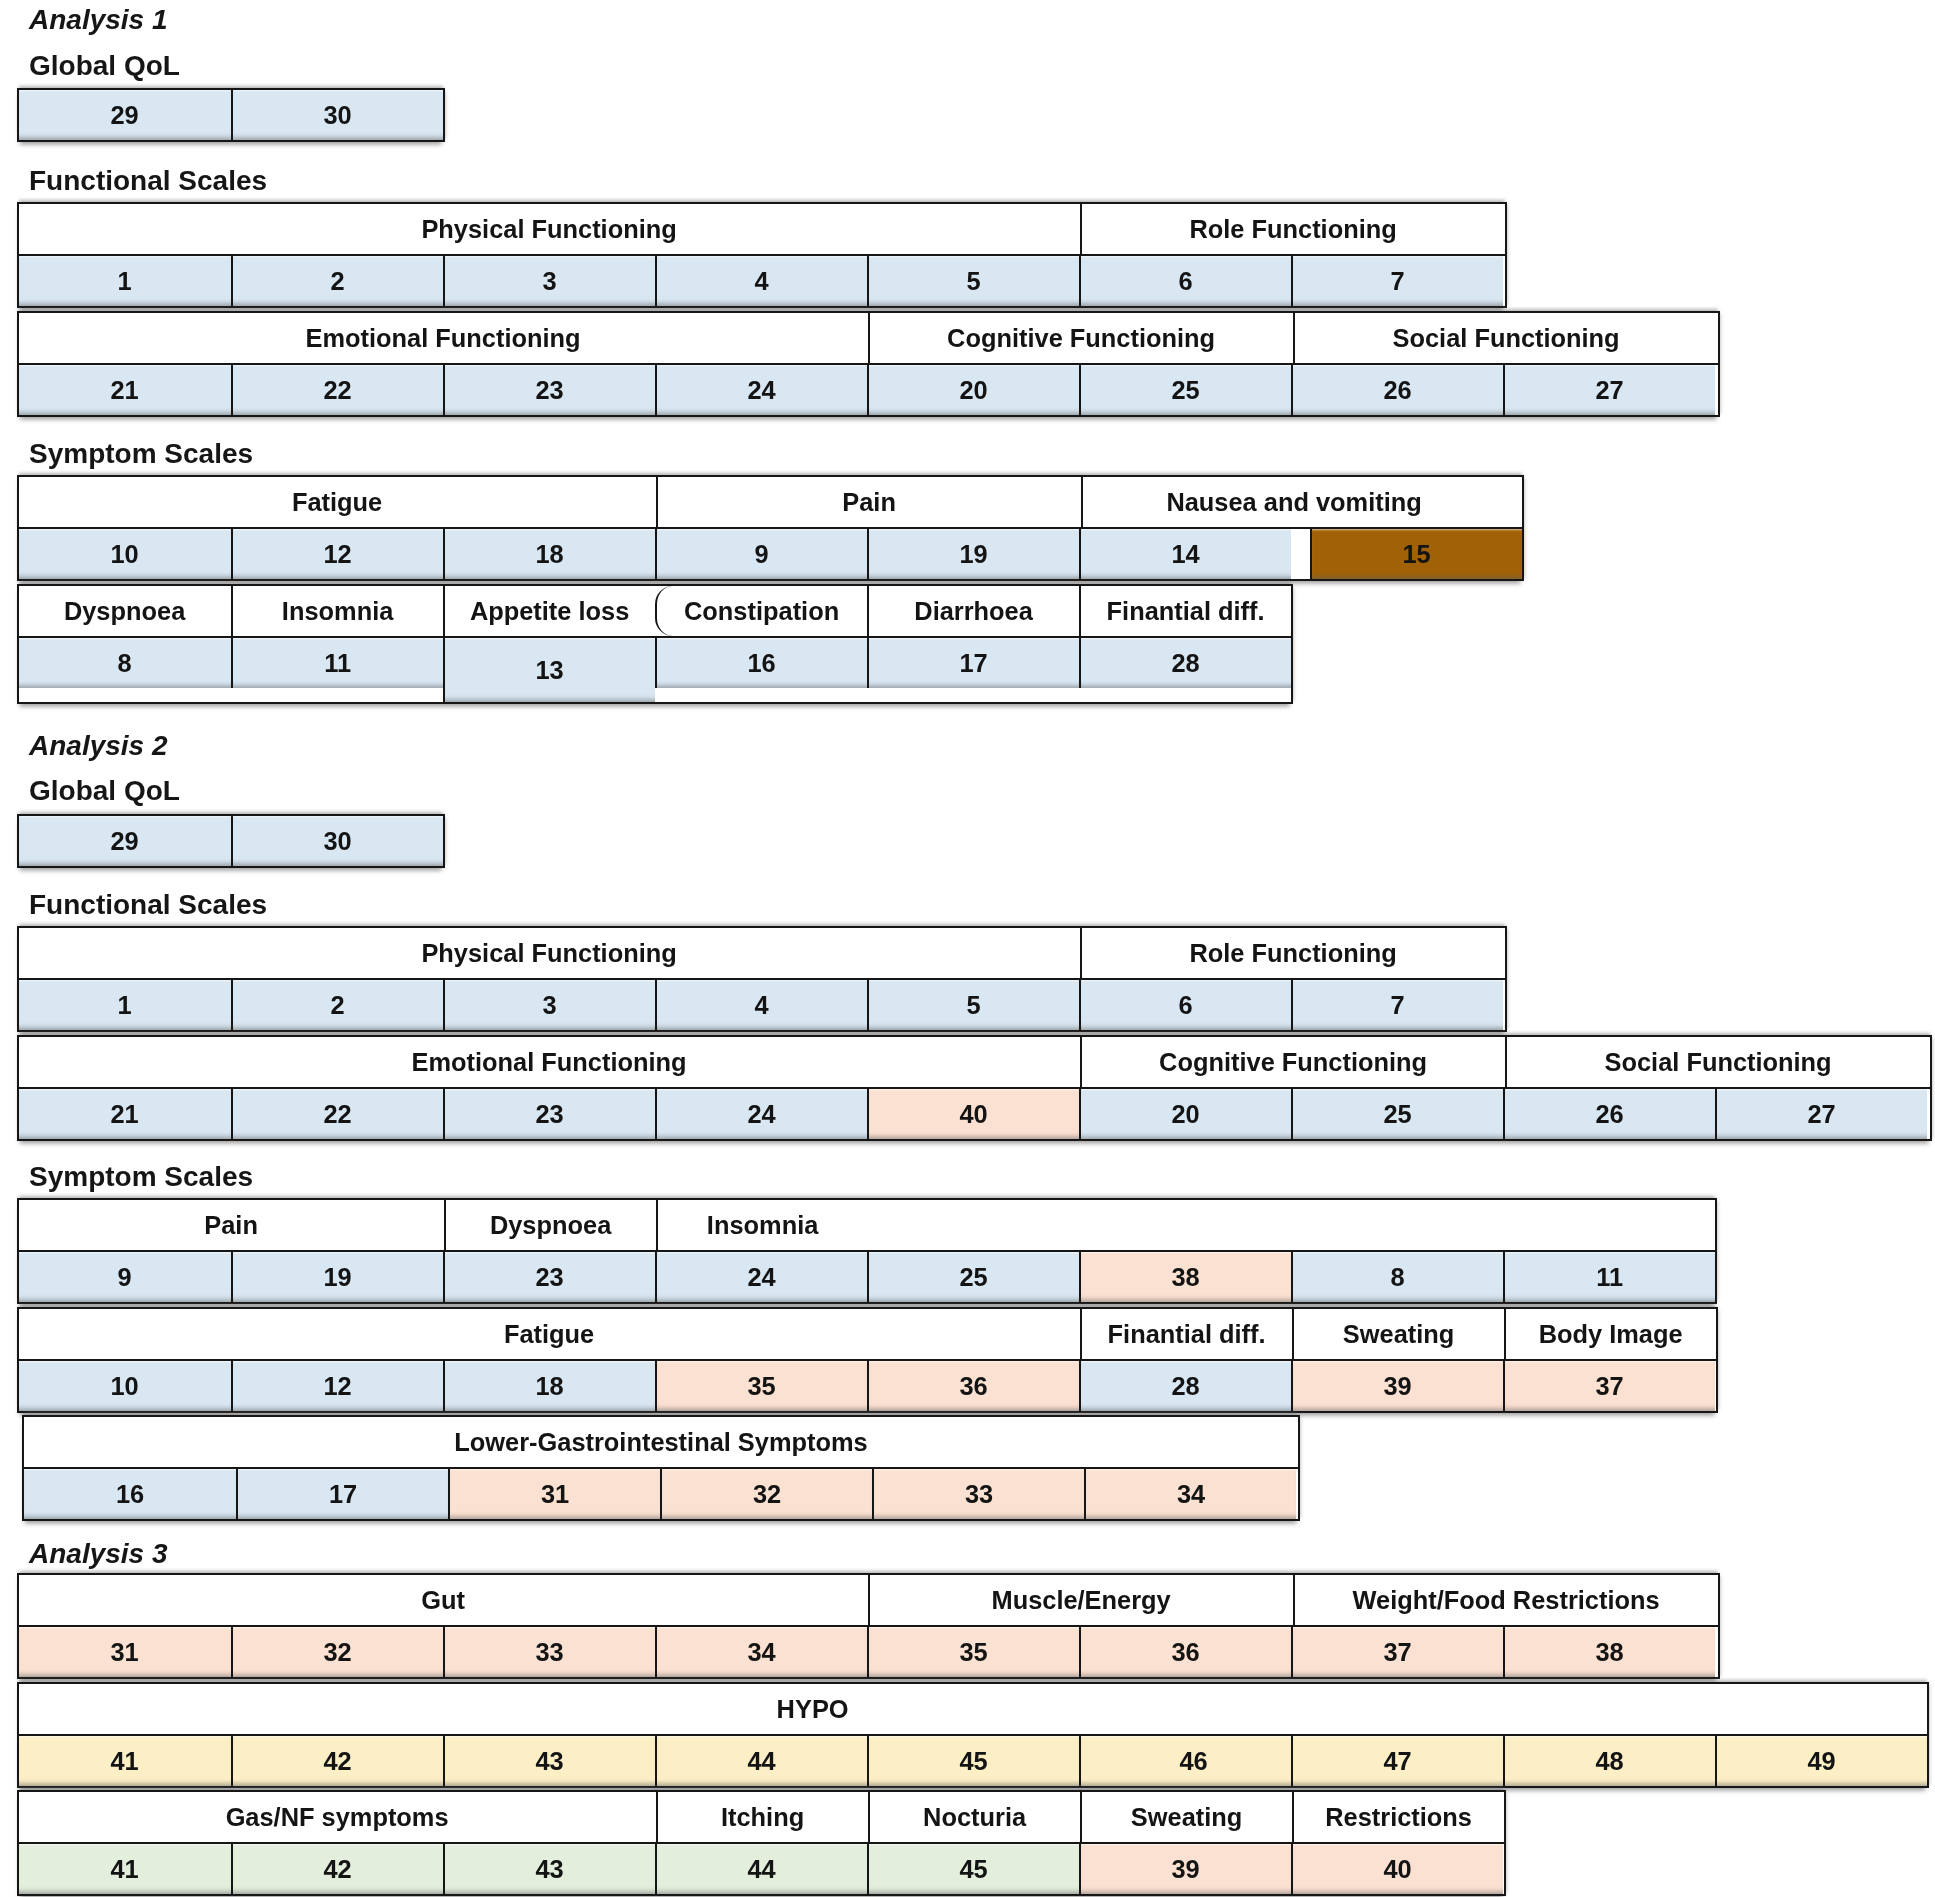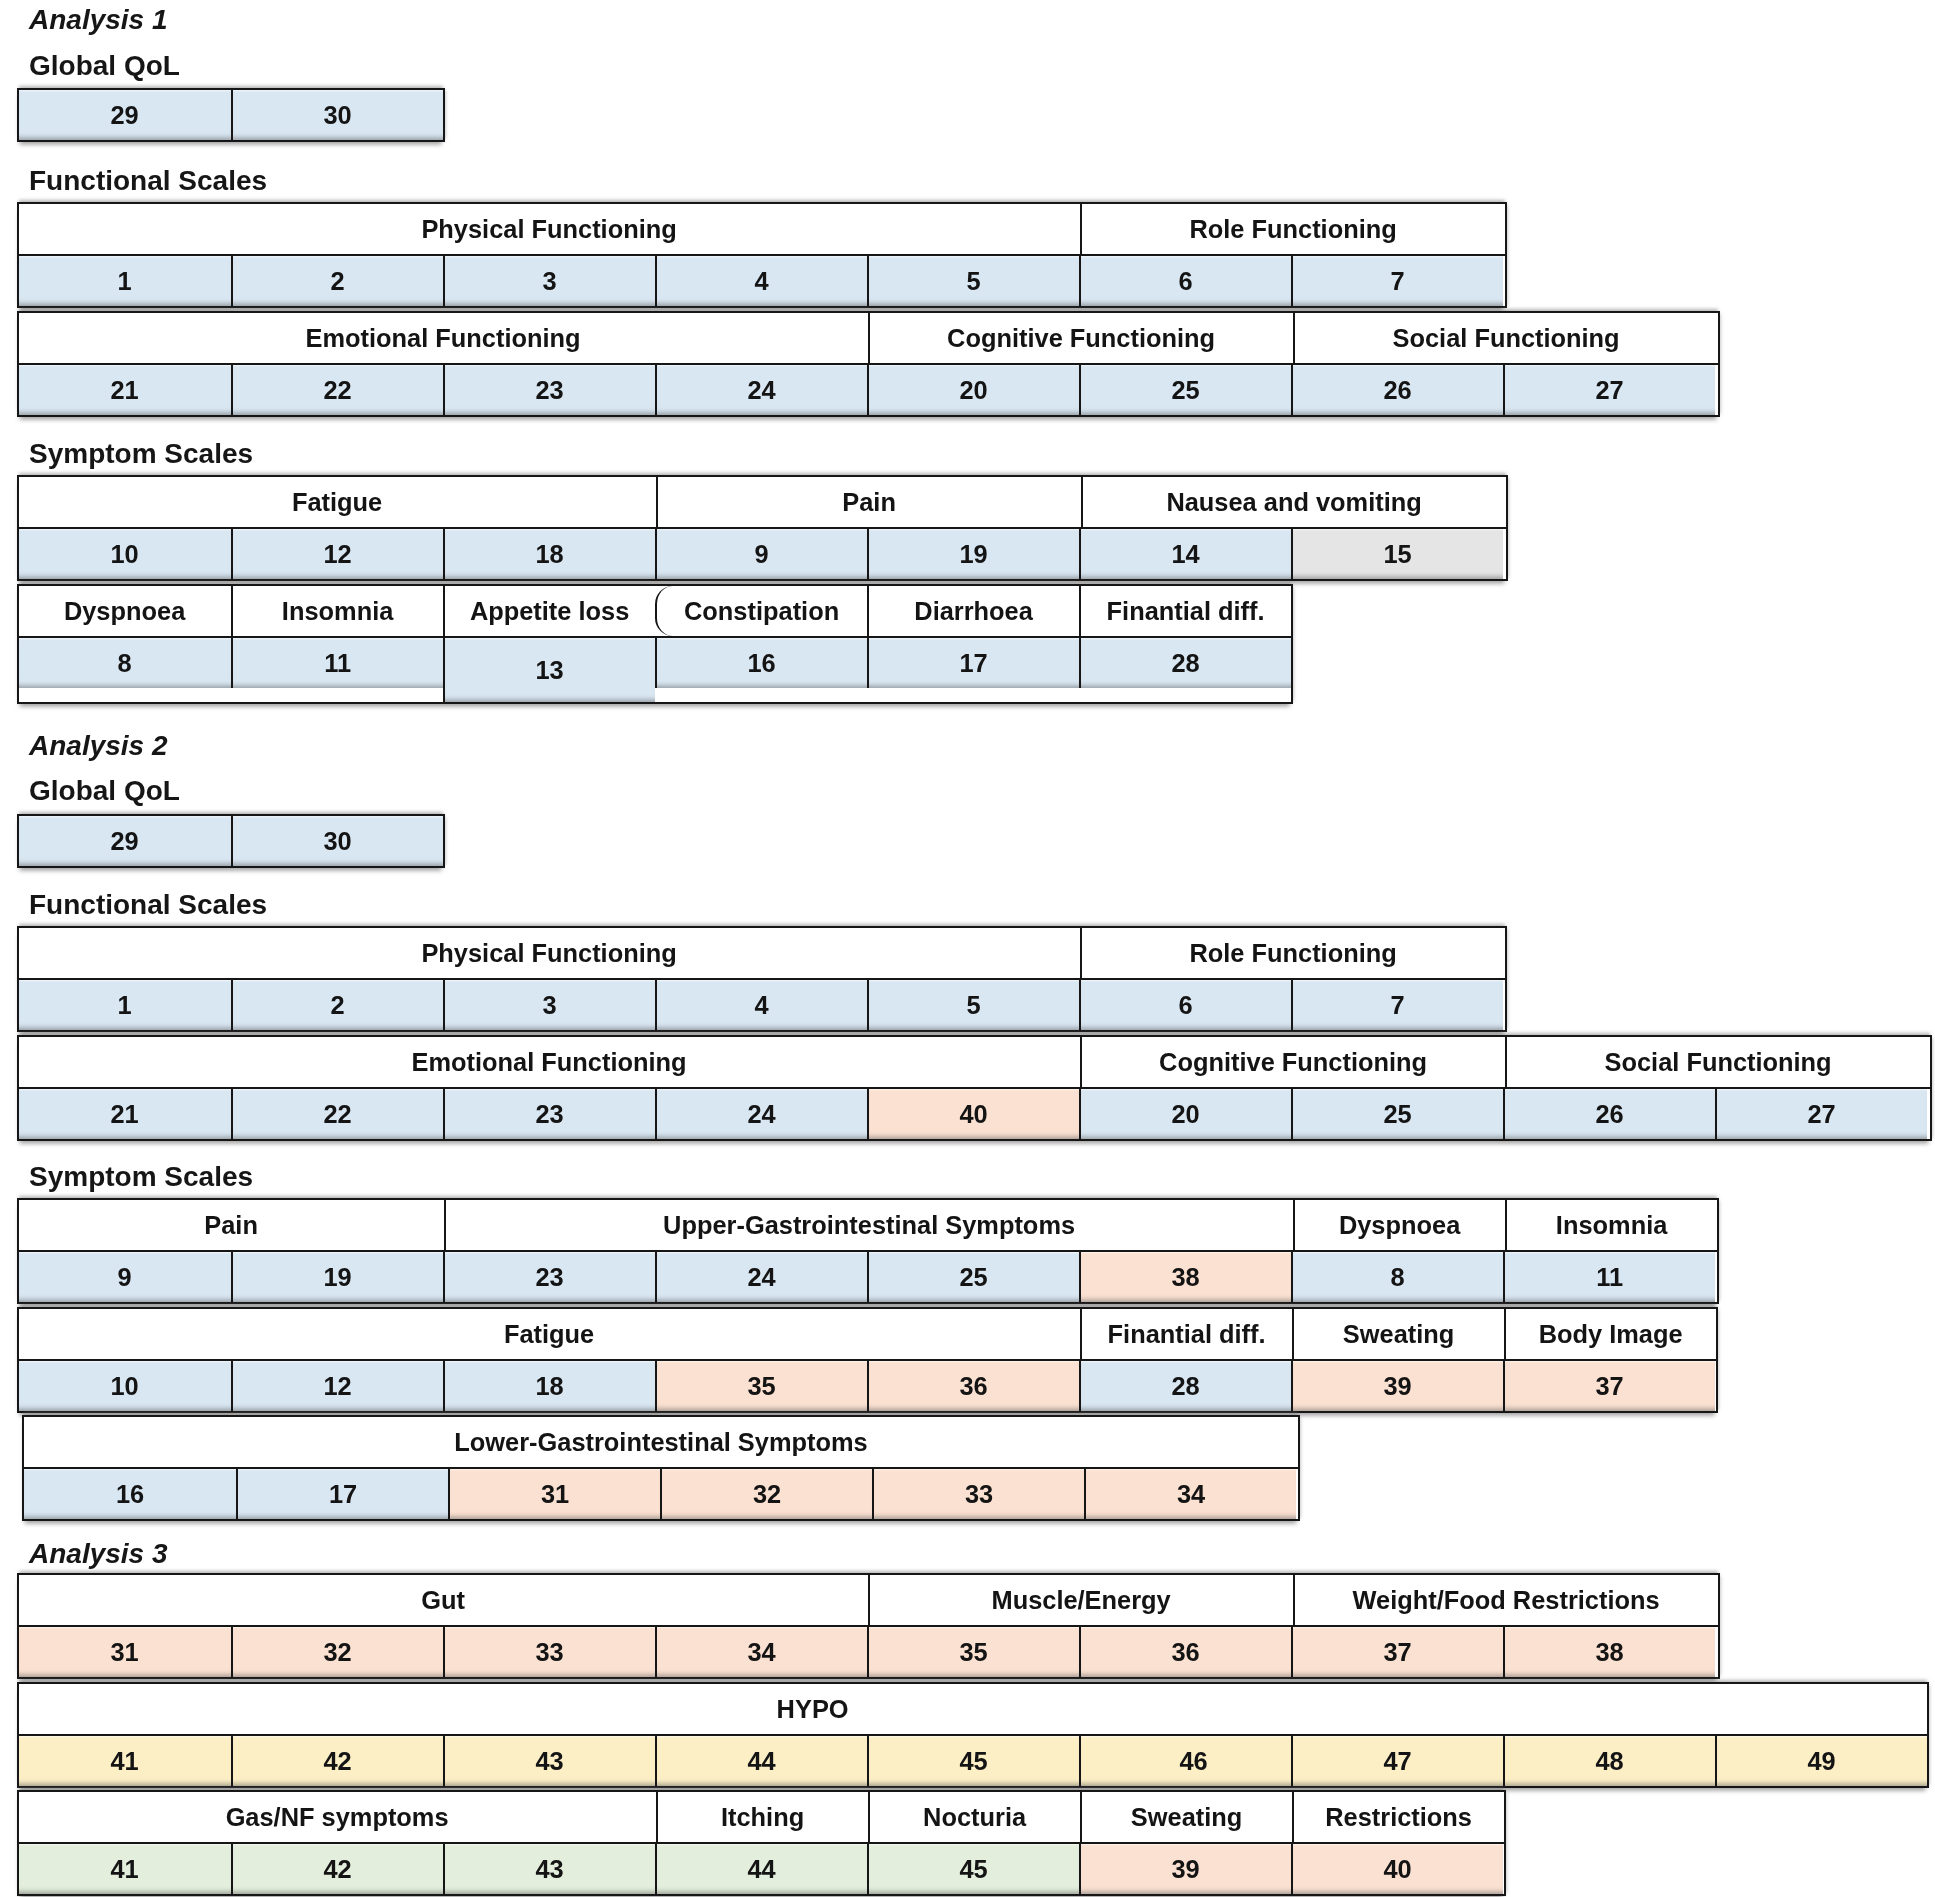--- a/index.html
+++ b/index.html
@@ -73,21 +73,21 @@
       <div class="cell" style="width: 425px; height: 50px;">Pain</div>
       <div class="cell" style="width: 425px; height: 50px;">Nausea and vomiting</div>
     </div>
     <div class="row">
       <div class="cell val" style="width: 212px; height: 50px; background: rgb(217, 231, 243);">10</div>
       <div class="cell val" style="width: 212px; height: 50px; background: rgb(217, 231, 243);">12</div>
       <div class="cell val" style="width: 212px; height: 50px; background: rgb(217, 231, 243);">18</div>
       <div class="cell val" style="width: 212px; height: 50px; background: rgb(217, 231, 243);">9</div>
       <div class="cell val" style="width: 212px; height: 50px; background: rgb(217, 231, 243);">19</div>
       <div class="cell val" style="width: 212px; height: 50px; background: rgb(217, 231, 243);">14</div>
-      <div class="cell val" style="width: 212px; height: 50px; background: #e5e5e5;">15</div>
+      <div class="cell val" style="width: 212px; height: 50px; background: #a16207; margin-left: 19px;">15</div>
     </div>
   </div>
 <div class="tbl" style="left: 16.6px; top: 584px;">
     <div class="row">
       <div class="cell" style="width: 212px; height: 50px;">Dyspnoea</div>
       <div class="cell" style="width: 212px; height: 50px;">Insomnia</div>
       <div class="cell" style="width: 212px; height: 50px;">Appetite loss</div>
       <div class="cell" style="width: 212px; height: 50px; border-radius: 18px;">Constipation</div>
       <div class="cell" style="width: 212px; height: 50px;">Diarrhoea</div>
       <div class="cell" style="width: 212px; height: 50px;">Finantial diff.</div>
@@ -140,21 +140,20 @@
       <div class="cell val" style="width: 212px; height: 50px; background: rgb(217, 231, 243);">20</div>
       <div class="cell val" style="width: 212px; height: 50px; background: rgb(217, 231, 243);">25</div>
       <div class="cell val" style="width: 212px; height: 50px; background: rgb(217, 231, 243);">26</div>
       <div class="cell val" style="width: 212px; height: 50px; background: rgb(217, 231, 243);">27</div>
     </div>
   </div>
 <div class="txt" style="left: 29px; top: 1161px;">Symptom Scales</div>
 <div class="tbl" style="left: 16.6px; top: 1198px;">
     <div class="row">
       <div class="cell" style="width: 425px; height: 50px;">Pain</div>
-      <div class="cell" style="width: 849px; height: 50px;">Upper-Gastrointestinal Symptoms</div>
       <div class="cell" style="width: 212px; height: 50px;">Dyspnoea</div>
       <div class="cell" style="width: 212px; height: 50px;">Insomnia</div>
     </div>
     <div class="row">
       <div class="cell val" style="width: 212px; height: 50px; background: rgb(217, 231, 243);">9</div>
       <div class="cell val" style="width: 212px; height: 50px; background: rgb(217, 231, 243);">19</div>
       <div class="cell val" style="width: 212px; height: 50px; background: rgb(217, 231, 243);">23</div>
       <div class="cell val" style="width: 212px; height: 50px; background: rgb(217, 231, 243);">24</div>
       <div class="cell val" style="width: 212px; height: 50px; background: rgb(217, 231, 243);">25</div>
       <div class="cell val" style="width: 212px; height: 50px; background: rgb(251, 225, 209);">38</div>

